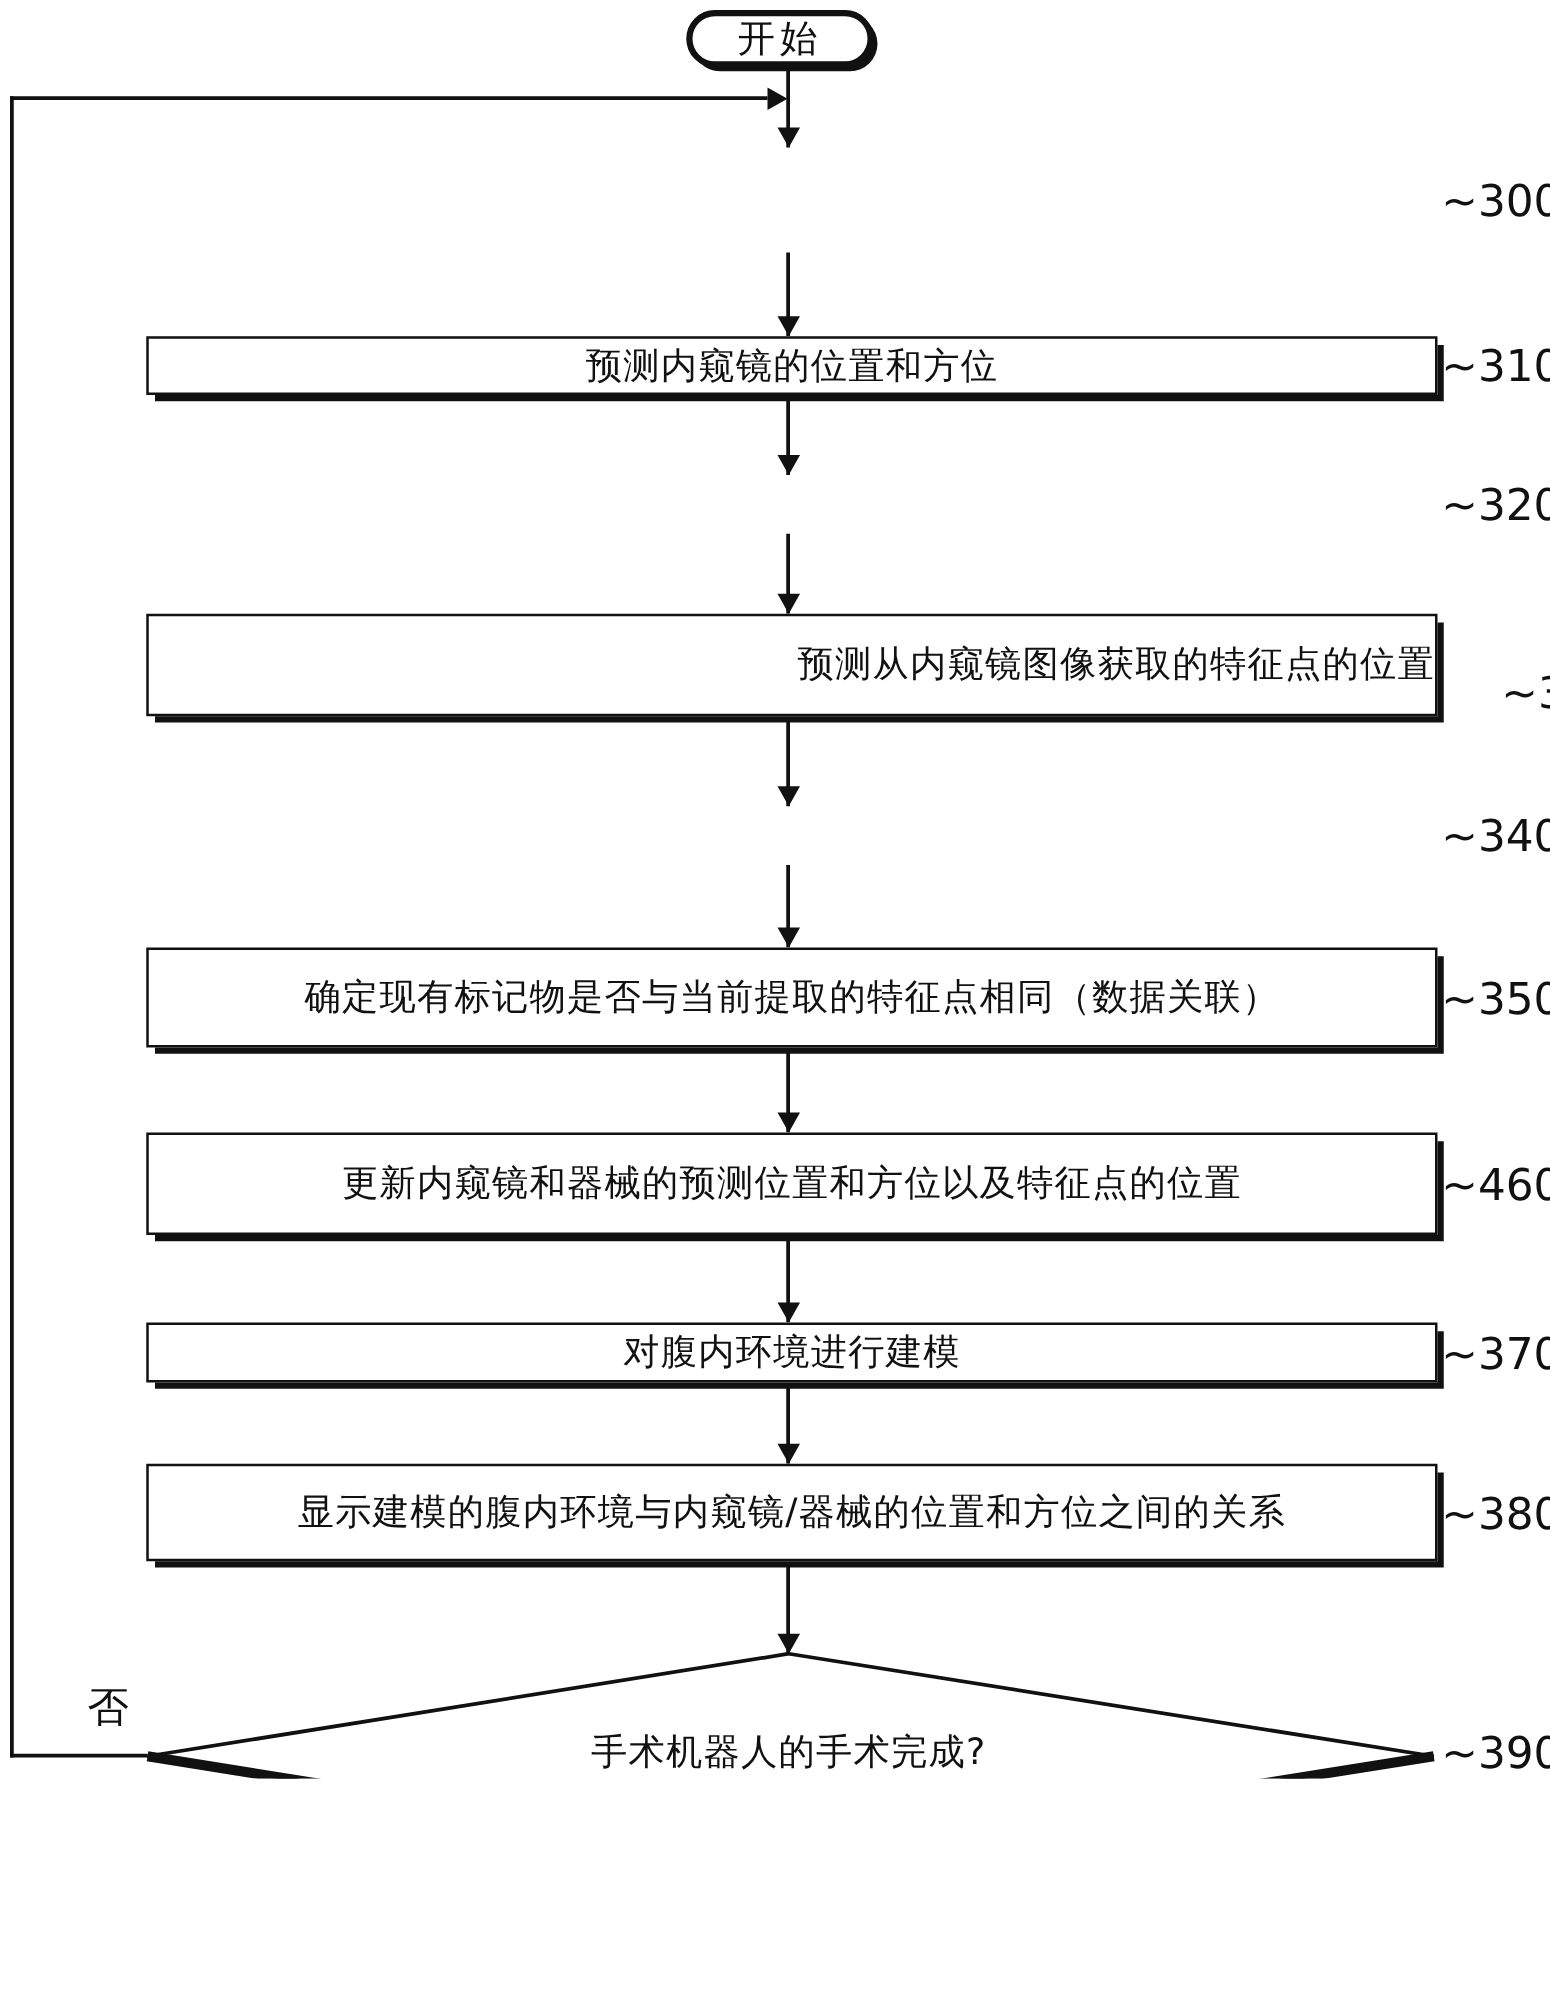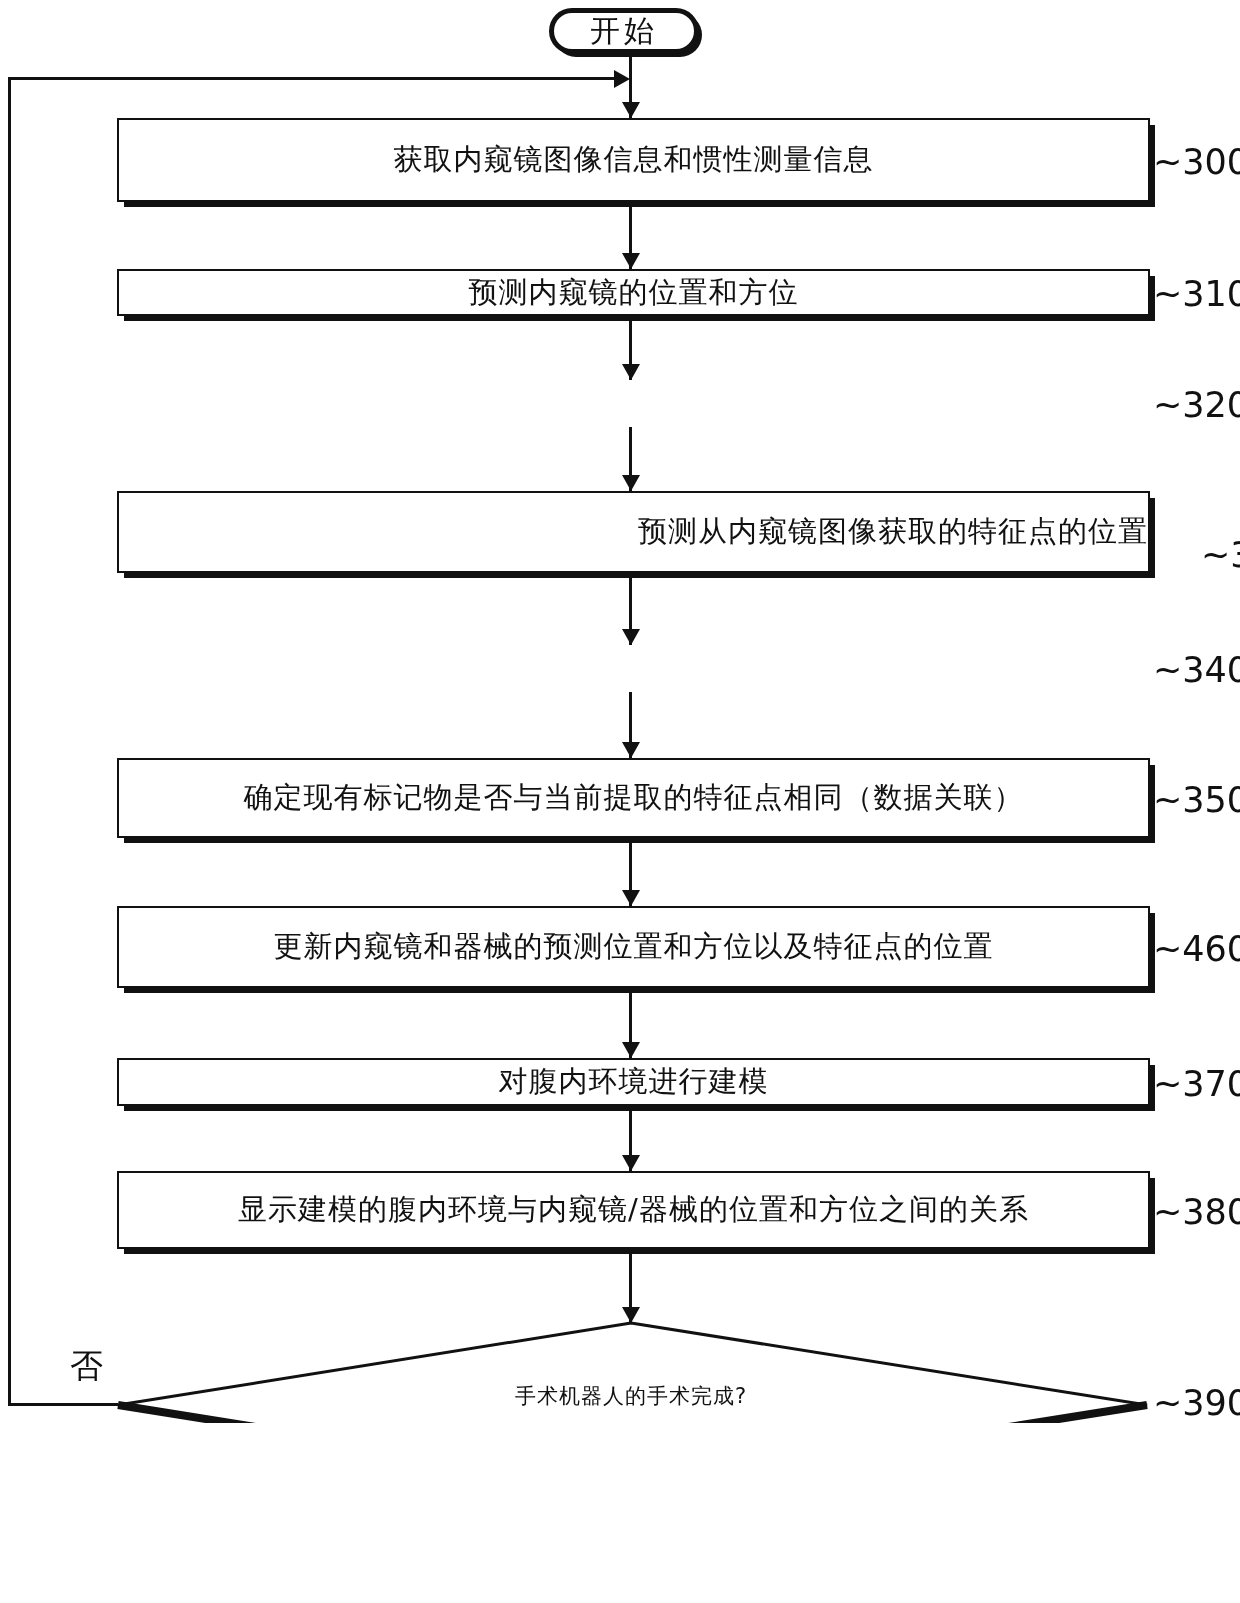--- a/index.html
+++ b/index.html
@@ -63,21 +63,21 @@
   .branch-label {
     position: absolute;
     font-size: 33px;
   }
   .decision-text {
     position: absolute;
     left: 331px;
     top: 1382px;
     width: 600px;
     text-align: center;
-    font-size: 21px;
+    font-size: 29px;
     letter-spacing: 1px;
   }
   svg.diamond-layer {
     position: absolute;
     left: 0; top: 0;
     pointer-events: none;
   }
 </style>
 </head>
 <body>
@@ -124,23 +124,20 @@
 
   <div class="vline" style="left:629px; top:1106px; height:65px;"></div>
   <div class="arrow-down" style="left:621.5px; top:1155px;"></div>
 
   <div class="vline" style="left:629px; top:1249px; height:74px;"></div>
   <div class="arrow-down" style="left:621.5px; top:1307px;"></div>
 
   <div class="vline" style="left:629px; top:1487px; height:56px;"></div>
   <div class="arrow-down" style="left:621.5px; top:1527px;"></div>
 
-  <div class="pbox" style="top:118px; height:84px;">
-    <span>获取内窥镜图像信息和惯性测量信息</span>
-  </div>
   <div class="pbox" style="top:269px; height:47px;">
     <span>预测内窥镜的位置和方位</span>
   </div>
   <div class="pbox" style="top:491px; height:82px;justify-content:flex-end;">
     <span>预测从内窥镜图像获取的特征点的位置</span>
   </div>
   <div class="pbox" style="top:758px; height:80px;">
     <span>确定现有标记物是否与当前提取的特征点相同（数据关联）</span>
   </div>
   <div class="pbox" style="top:1058px; height:48px;">

